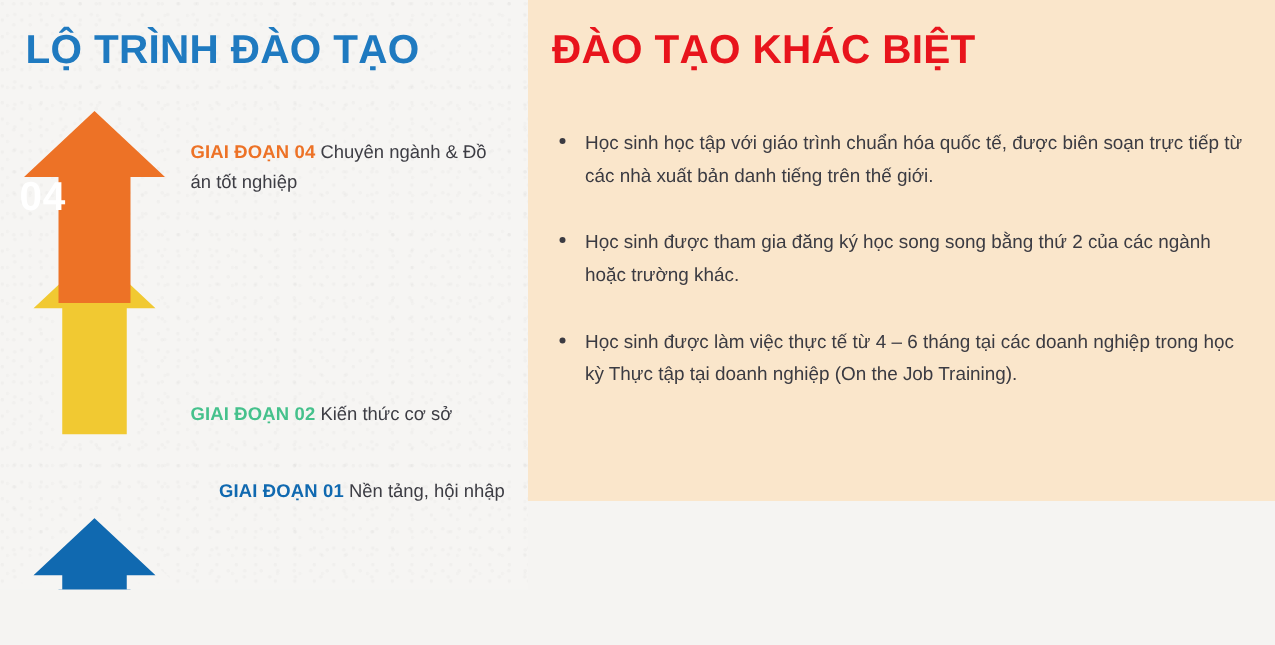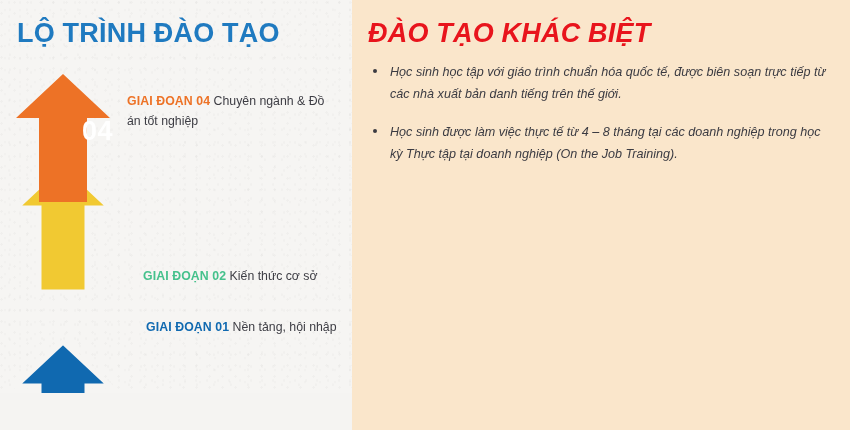--- a/index.html
+++ b/index.html
@@ -57,21 +57,21 @@
   .arrow {
     position: absolute;
     left: 0;
     width: 100px;
   }
   .arrow svg { display: block; }
   .arrow-num {
     position: absolute;
     left: 0;
     width: 100px;
-    text-align: right;
+    text-align: left;
     font-size: 27px;
     font-weight: bold;
     color: #ffffff;
     letter-spacing: 0.5px;
   }
 
   
   .stage-text {
     position: absolute;
     left: 127px;
@@ -82,25 +82,24 @@
   }
   .stage-label {
     font-weight: bold;
     letter-spacing: 0.1px;
   }
 
   
   .right-panel {
     position: relative;
     width: 498px;
-    height: 430px;
+    height: 334px;
     background: #fae6cb;
     flex: 0 0 498px;
     overflow: hidden;
-    font-style: italic;
   }
   .right-title {
     position: absolute;
     left: 16px;
     top: 18px;
     font-size: 27px;
     font-weight: bold;
     color: #e8141c;
     letter-spacing: 0.2px;
     white-space: nowrap;
@@ -114,20 +113,21 @@
     padding: 0;
     list-style: none;
   }
   .bullet {
     position: relative;
     padding-left: 24px;
     margin-bottom: 17px;
     font-size: 12.6px;
     line-height: 1.72;
     color: #3b3b42;
+    margin-top: 23px;
   }
   .bullet-dot {
     position: absolute;
     left: 7px;
     top: 7px;
     width: 4px;
     height: 4px;
     border-radius: 50%;
     background: #3b3b42;
   }
@@ -162,37 +162,41 @@
         </svg>
         <div class="arrow-num" style="top:28px;margin-top:34px;">01</div>
       </div>
     </div>
 
     <div class="stage-text" style="top:92px;">
       <span class="stage-label" style="color:#ed7226;">GIAI ĐOẠN 04</span><span> Chuyên ngành &amp; Đồ án tốt nghiệp</span>
     </div>
 
 
-    <div class="stage-text" style="top:267px;margin-left:16px;">
+    <div class="stage-text" style="top:267px;">
       <span class="stage-label" style="color:#45c18c;">GIAI ĐOẠN 02</span><span> Kiến thức cơ sở</span>
     </div>
 
     <div class="stage-text" style="top:318px;margin-left:19px;">
       <span class="stage-label" style="color:#1069b0;">GIAI ĐOẠN 01</span><span> Nền tảng, hội nhập</span>
     </div>
   </div>
 
   <div class="right-panel">
     <div class="right-title">ĐÀO TẠO KHÁC BIỆT</div>
 
     <ul class="bullets">
       <li class="bullet">
         <span class="bullet-dot"></span>
         <span>Học sinh học tập với giáo trình chuẩn hóa quốc tế, được biên soạn trực tiếp từ các nhà xuất bản danh tiếng trên thế giới.</span>
       </li>
       <li class="bullet">
         <span class="bullet-dot"></span>
-        <span>Học sinh được làm việc thực tế từ 4 – 8 tháng tại các doanh nghiệp trong học kỳ Thực tập tại doanh nghiệp (On the Job Training).</span>
+        <span>Học sinh được tham gia đăng ký học song song bằng thứ 2 của các ngành hoặc trường khác.</span>
+      </li>
+      <li class="bullet">
+        <span class="bullet-dot"></span>
+        <span>Học sinh được làm việc thực tế từ 4 – 6 tháng tại các doanh nghiệp trong học kỳ Thực tập tại doanh nghiệp (On the Job Training).</span>
       </li>
     </ul>
   </div>
 
 </div>
 
 </body></html>

